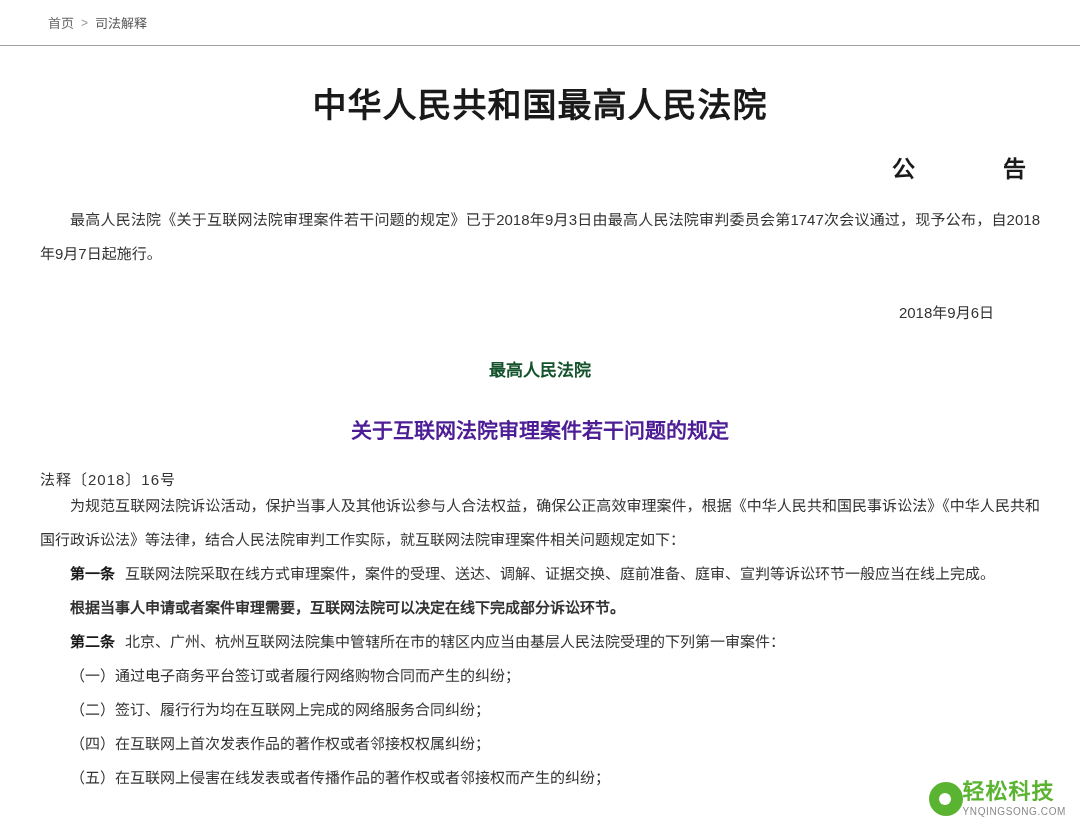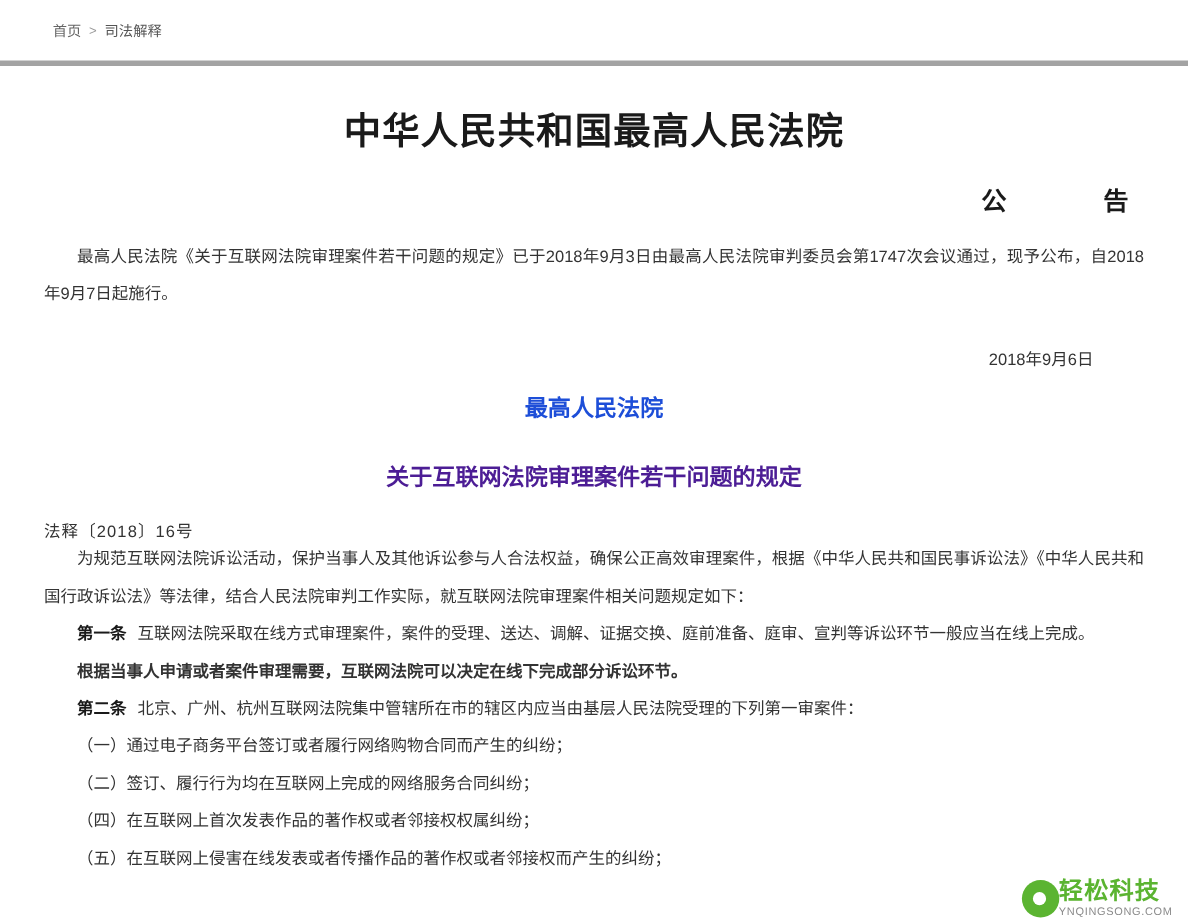--- a/index.html
+++ b/index.html
@@ -11,22 +11,22 @@
     width: 1080px;
     height: 835px;
     background: #ffffff;
     font-family: "Liberation Sans", "DejaVu Sans", sans-serif;
     color: #333333;
     overflow: hidden;
     position: relative;
   }
   
   .breadcrumb-bar {
-    height: 60px;
-    border-bottom: 5px solid #a3a3a3;
+    height: 46px;
+    border-bottom: 1px solid #a3a3a3;
     display: flex;
     align-items: center;
     padding-left: 48px;
     background: #ffffff;
   }
   .breadcrumb {
     font-size: 13px;
     color: #666666;
     display: flex;
     align-items: center;
@@ -82,24 +82,24 @@
   }
   .date-line {
     text-align: right;
     font-size: 15px;
     color: #333333;
     margin-top: 30px;
     padding-right: 46px;
   }
   .title-court {
     text-align: center;
-    font-size: 21px;
-    font-weight: bold;
-    color: #1d4ed8;
-    margin-top: 18px;
+    font-size: 17px;
+    font-weight: bold;
+    color: #14532d;
+    margin-top: 34px;
   }
   .title-reg {
     text-align: center;
     font-size: 21px;
     font-weight: bold;
     color: #4c1d95;
     margin-top: 33px;
   }
   .doc-number {
     text-align: left;
@@ -128,21 +128,21 @@
   }
   .item {
     margin-top: 18px;
     text-indent: 2em;
   }
 
   
   .logo-watermark {
     position: absolute;
     right: 14px;
-    bottom: 0;
+    bottom: 18px;
     display: flex;
     align-items: center;
     gap: 0;
   }
   .logo-mark {
     width: 34px;
     height: 34px;
     border-radius: 50%;
     background: #5bb431;
     display: flex;

